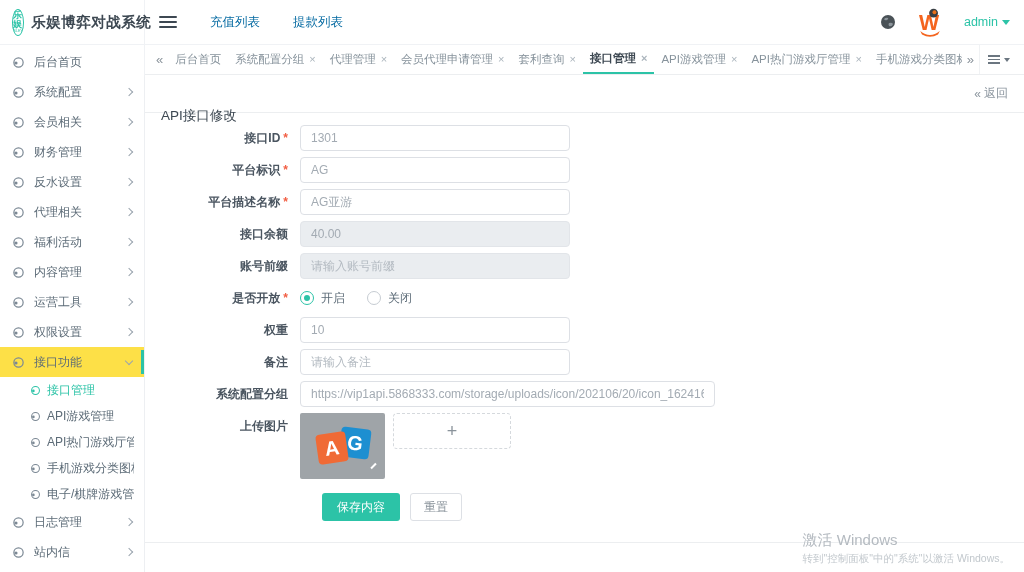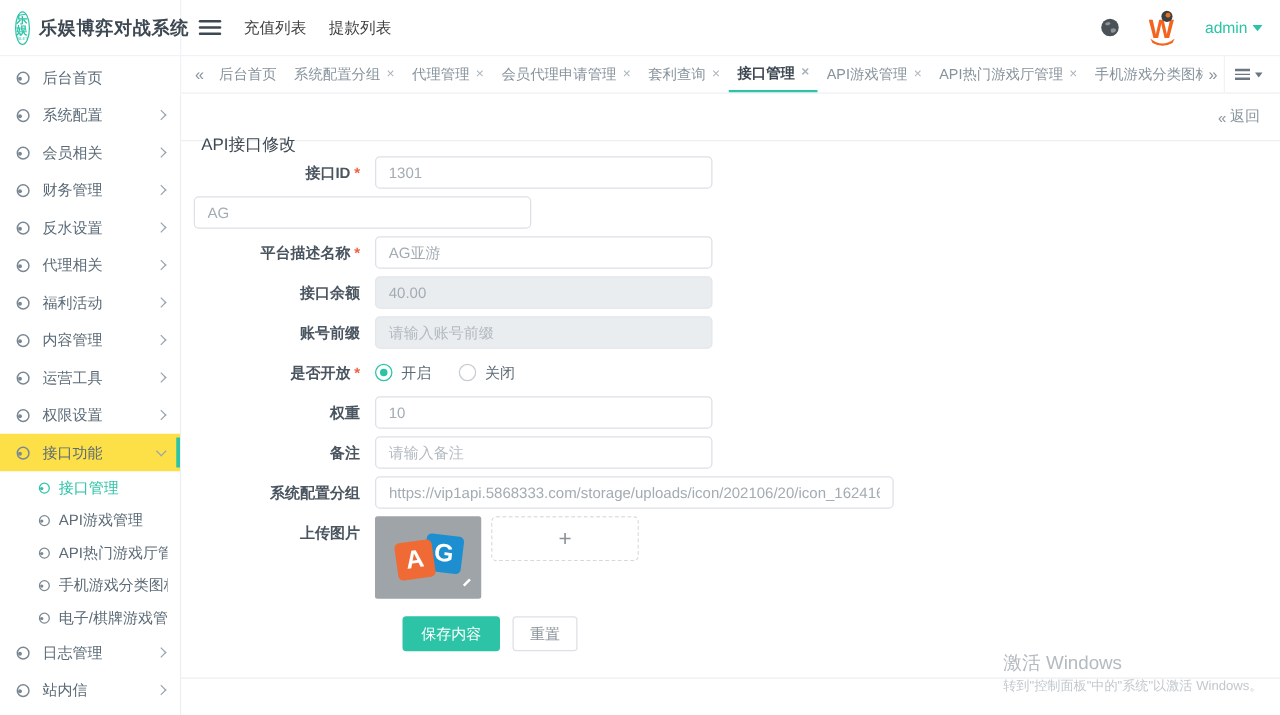--- a/index.html
+++ b/index.html
@@ -10,21 +10,21 @@
   
   .topbar { height:45px; display:flex; align-items:stretch; border-bottom:1px solid #f0f2f5; flex:0 0 45px; }
   .logo-box { width:145px; flex:0 0 145px; display:flex; align-items:center; gap:7px; padding-left:12px; border-right:1px solid #f0f2f5; }
   .logo-circle { width:27px; height:27px; border:1.5px solid #2cc3a7; border-radius:50%; display:flex; flex-direction:column; align-items:center; justify-content:center; line-height:1; }
   .logo-circle .zh { font-size:9px; color:#2cc3a7; font-weight:bold; }
   .logo-circle .en { font-size:4px; color:#2cc3a7; transform:scale(.9); }
   .app-title { font-size:14.5px; font-weight:bold; color:#3d4852; letter-spacing:.5px; white-space:nowrap; }
   .topbar-main { flex:1; display:flex; align-items:center; padding:0 14px; gap:18px; }
   .burger { width:18px; display:flex; flex-direction:column; gap:3px; cursor:pointer; }
   .burger i { height:2px; background:#3d4852; border-radius:1px; display:block; }
-  .top-link { font-size:12.5px; color:#404040; cursor:pointer; }
+  .top-link { font-size:12.5px; color:#0369a1; cursor:pointer;margin-left:15px; }
   .top-spacer { flex:1; }
   .globe { width:16px; height:16px; }
   .mascot { width:32px; height:32px; }
   .admin-wrap { display:flex; align-items:center; gap:4px; cursor:pointer; }
   .admin-name { font-size:12.5px; color:#2cc3a7; }
   .caret-down { width:0; height:0; border-left:4px solid transparent; border-right:4px solid transparent; border-top:5px solid #2cc3a7; }
 
   
   .body { flex:1; display:flex; min-height:0; }
   aside { width:145px; flex:0 0 145px; border-right:1px solid #f0f2f5; overflow:hidden; padding-top:2px; }
@@ -85,21 +85,21 @@
   .sq.a { background:#f06a35; left:17px; top:20px; transform:rotate(-8deg); z-index:1; }
   .sq.g { background:#1d8fd1; left:40px; top:15px; transform:rotate(7deg); }
   .thumb .pen { position:absolute; right:8px; bottom:12px; width:7px; height:2px; background:#fff; transform:rotate(-45deg); z-index:2; }
   .plus-box { width:118px; height:36px; border:1px dashed #d5d9dd; border-radius:4px; display:flex; align-items:center; justify-content:center; color:#8a939b; font-size:18px; cursor:pointer; }
 
   .btn-row { margin:14px 0 0 167px; display:flex; gap:10px; padding-bottom:14px; }
   .btn-primary { background:#2cc3a7; color:#fff; border:none; border-radius:3px; font-size:12px; padding:0 15px; height:28px; cursor:pointer; font-family:inherit; }
   .btn-plain { background:#fff; color:#8a939b; border:1px solid #dde0e5; border-radius:3px; font-size:12px; padding:0 13px; height:28px; cursor:pointer; font-family:inherit; }
   .card-foot { border-top:1px solid #eceef0; height:30px; flex:0 0 30px; }
 
-  .watermark { position:absolute; right:14px; bottom:16px; text-align:left; pointer-events:none; }
+  .watermark { position:absolute; right:14px; bottom:6px; text-align:left; pointer-events:none; }
   .wm1 { font-size:15px; color:#b4bac0; }
   .wm2 { font-size:10.5px; color:#c2c8cd; margin-top:2px; }
 </style>
 </head>
 <body>
 
 <div class="app">
 
   <div class="topbar">
     <div class="logo-box">
@@ -340,20 +340,21 @@
             <span>返回</span>
           </span>
         </div>
 
         <div class="form">
           <div class="frow">
             <span class="flabel"><span>接口ID</span><span class="req">*</span></span>
             <input class="finput" type="text" value="1301" style="">
           </div>
           <div class="frow">
+            <span class="flabel"><span>平台标识</span><span class="req">*</span></span>
             <input class="finput" type="text" value="AG" style="">
           </div>
           <div class="frow">
             <span class="flabel"><span>平台描述名称</span><span class="req">*</span></span>
             <input class="finput" type="text" value="AG亚游" style="">
           </div>
           <div class="frow">
             <span class="flabel">接口余额</span>
             <input class="finput disabled" type="text" readonly="" value="40.00" style="">
           </div>

